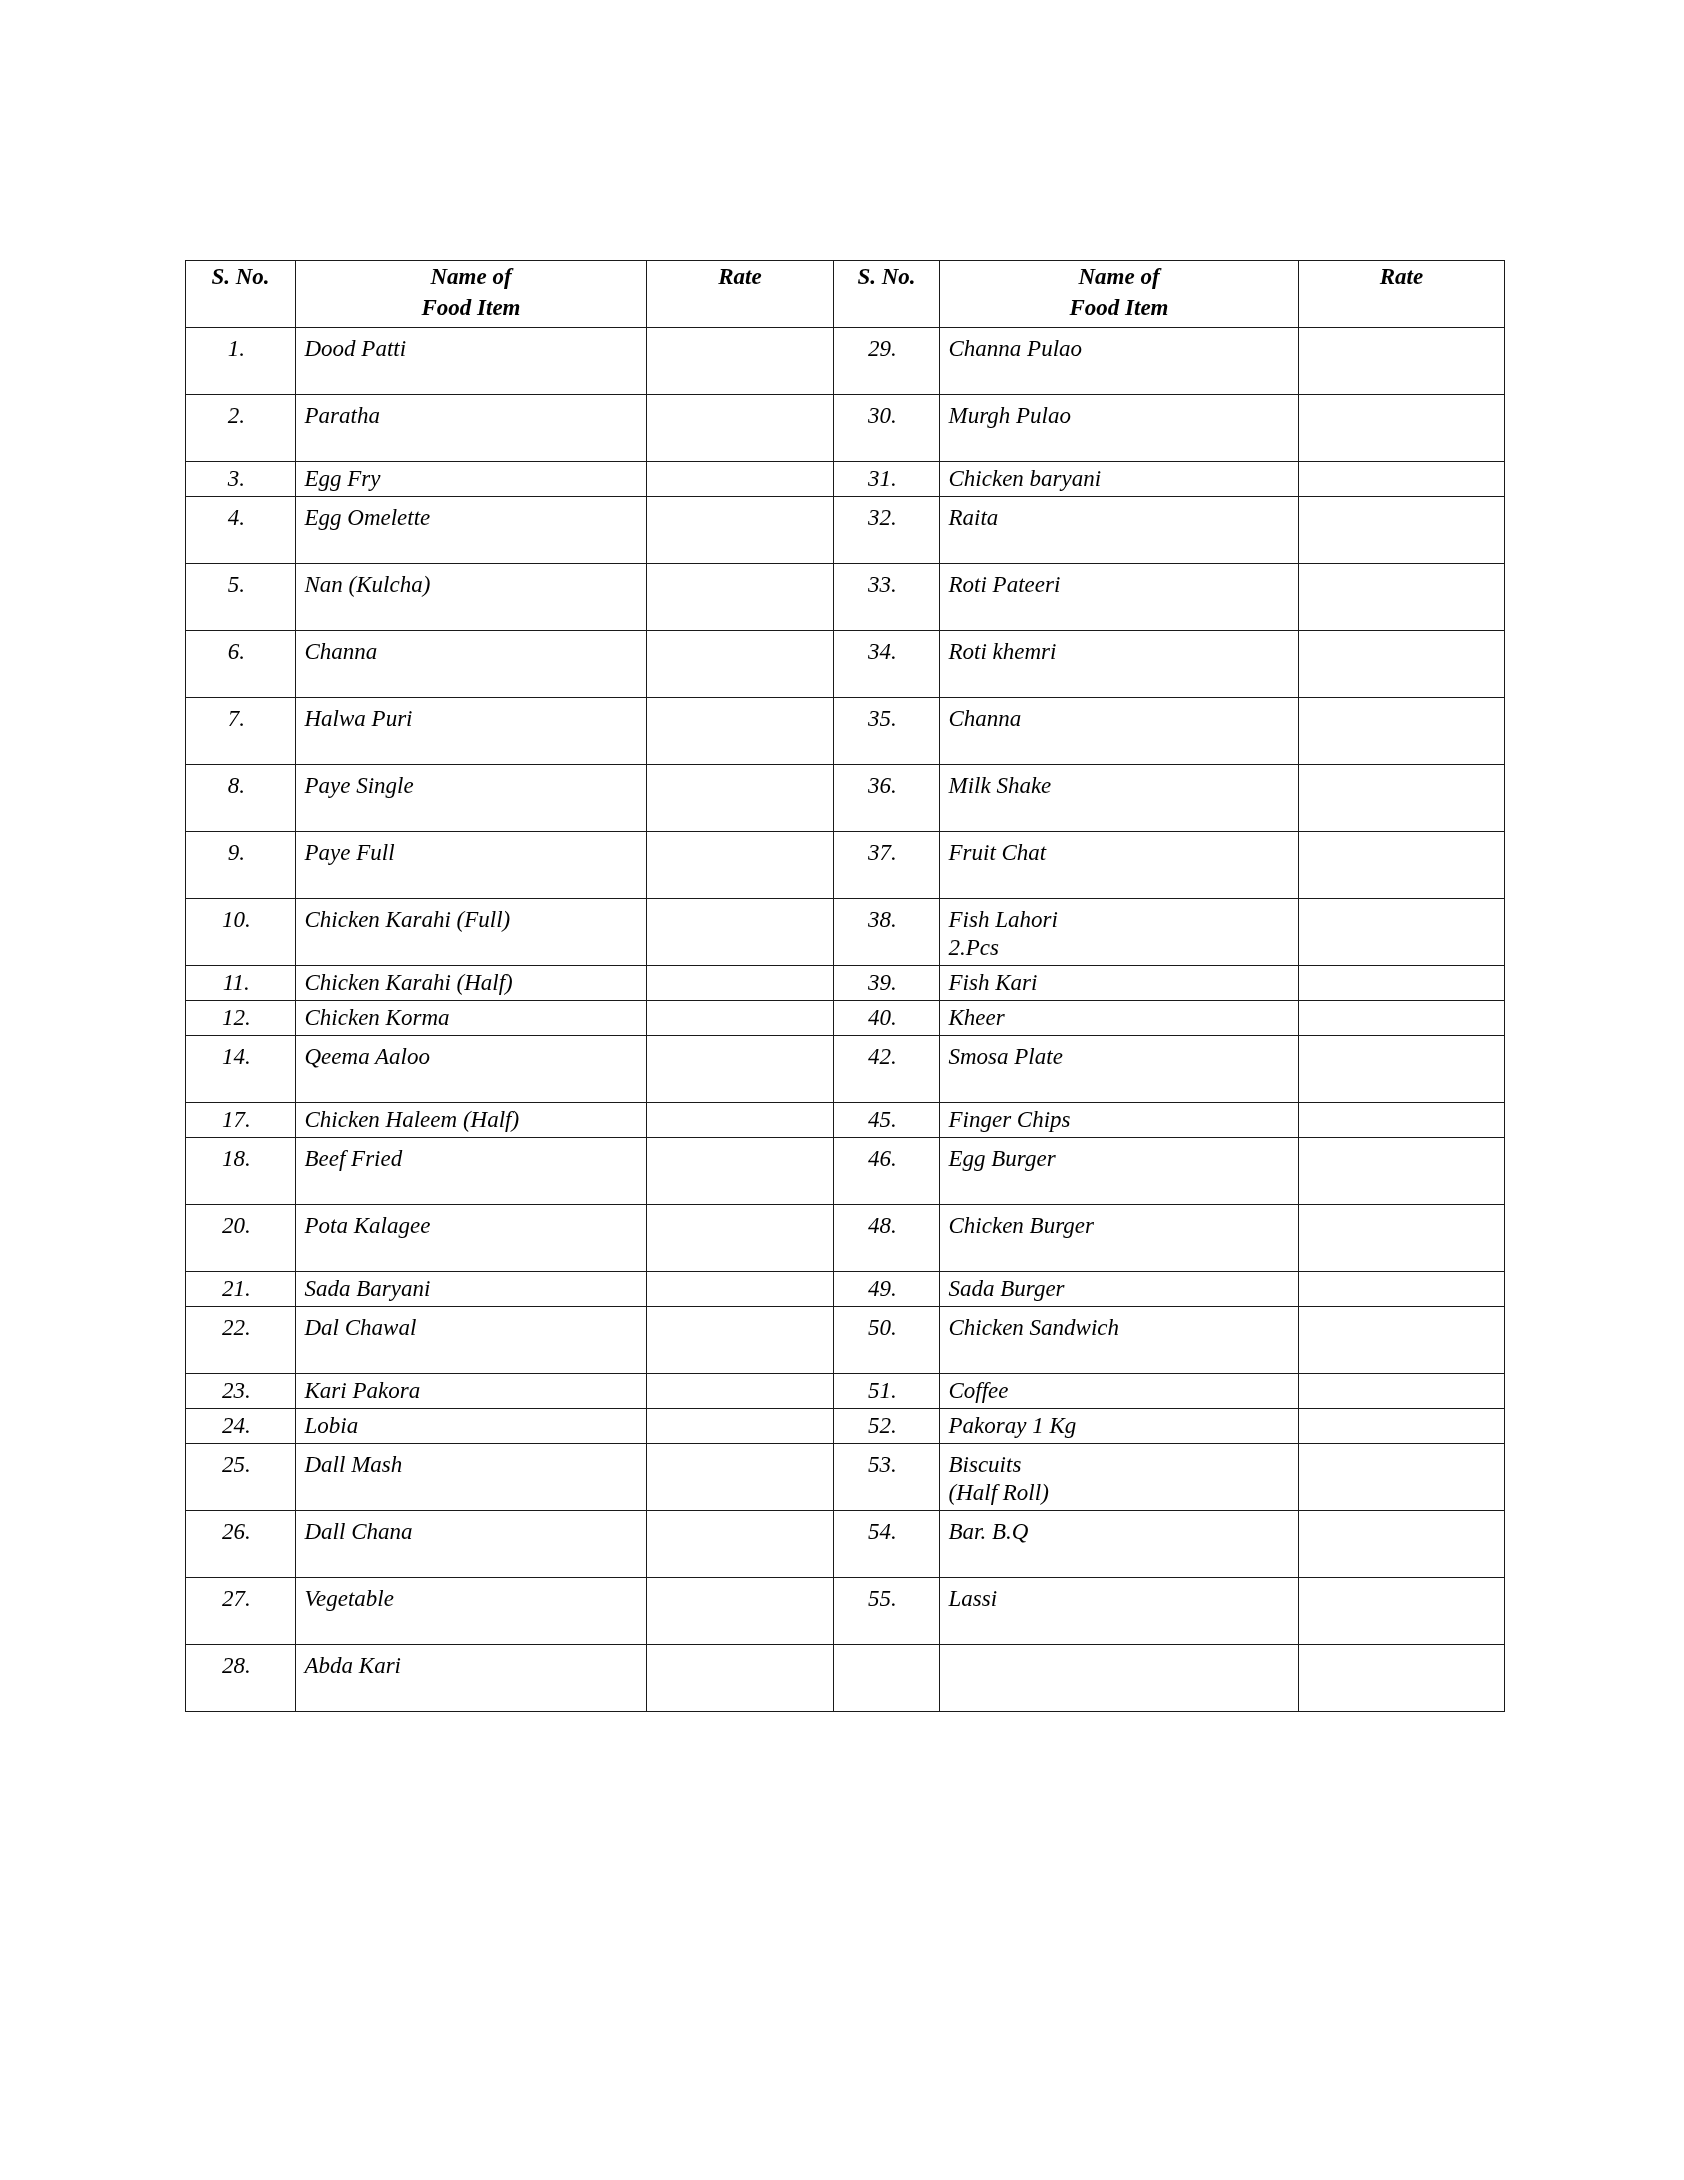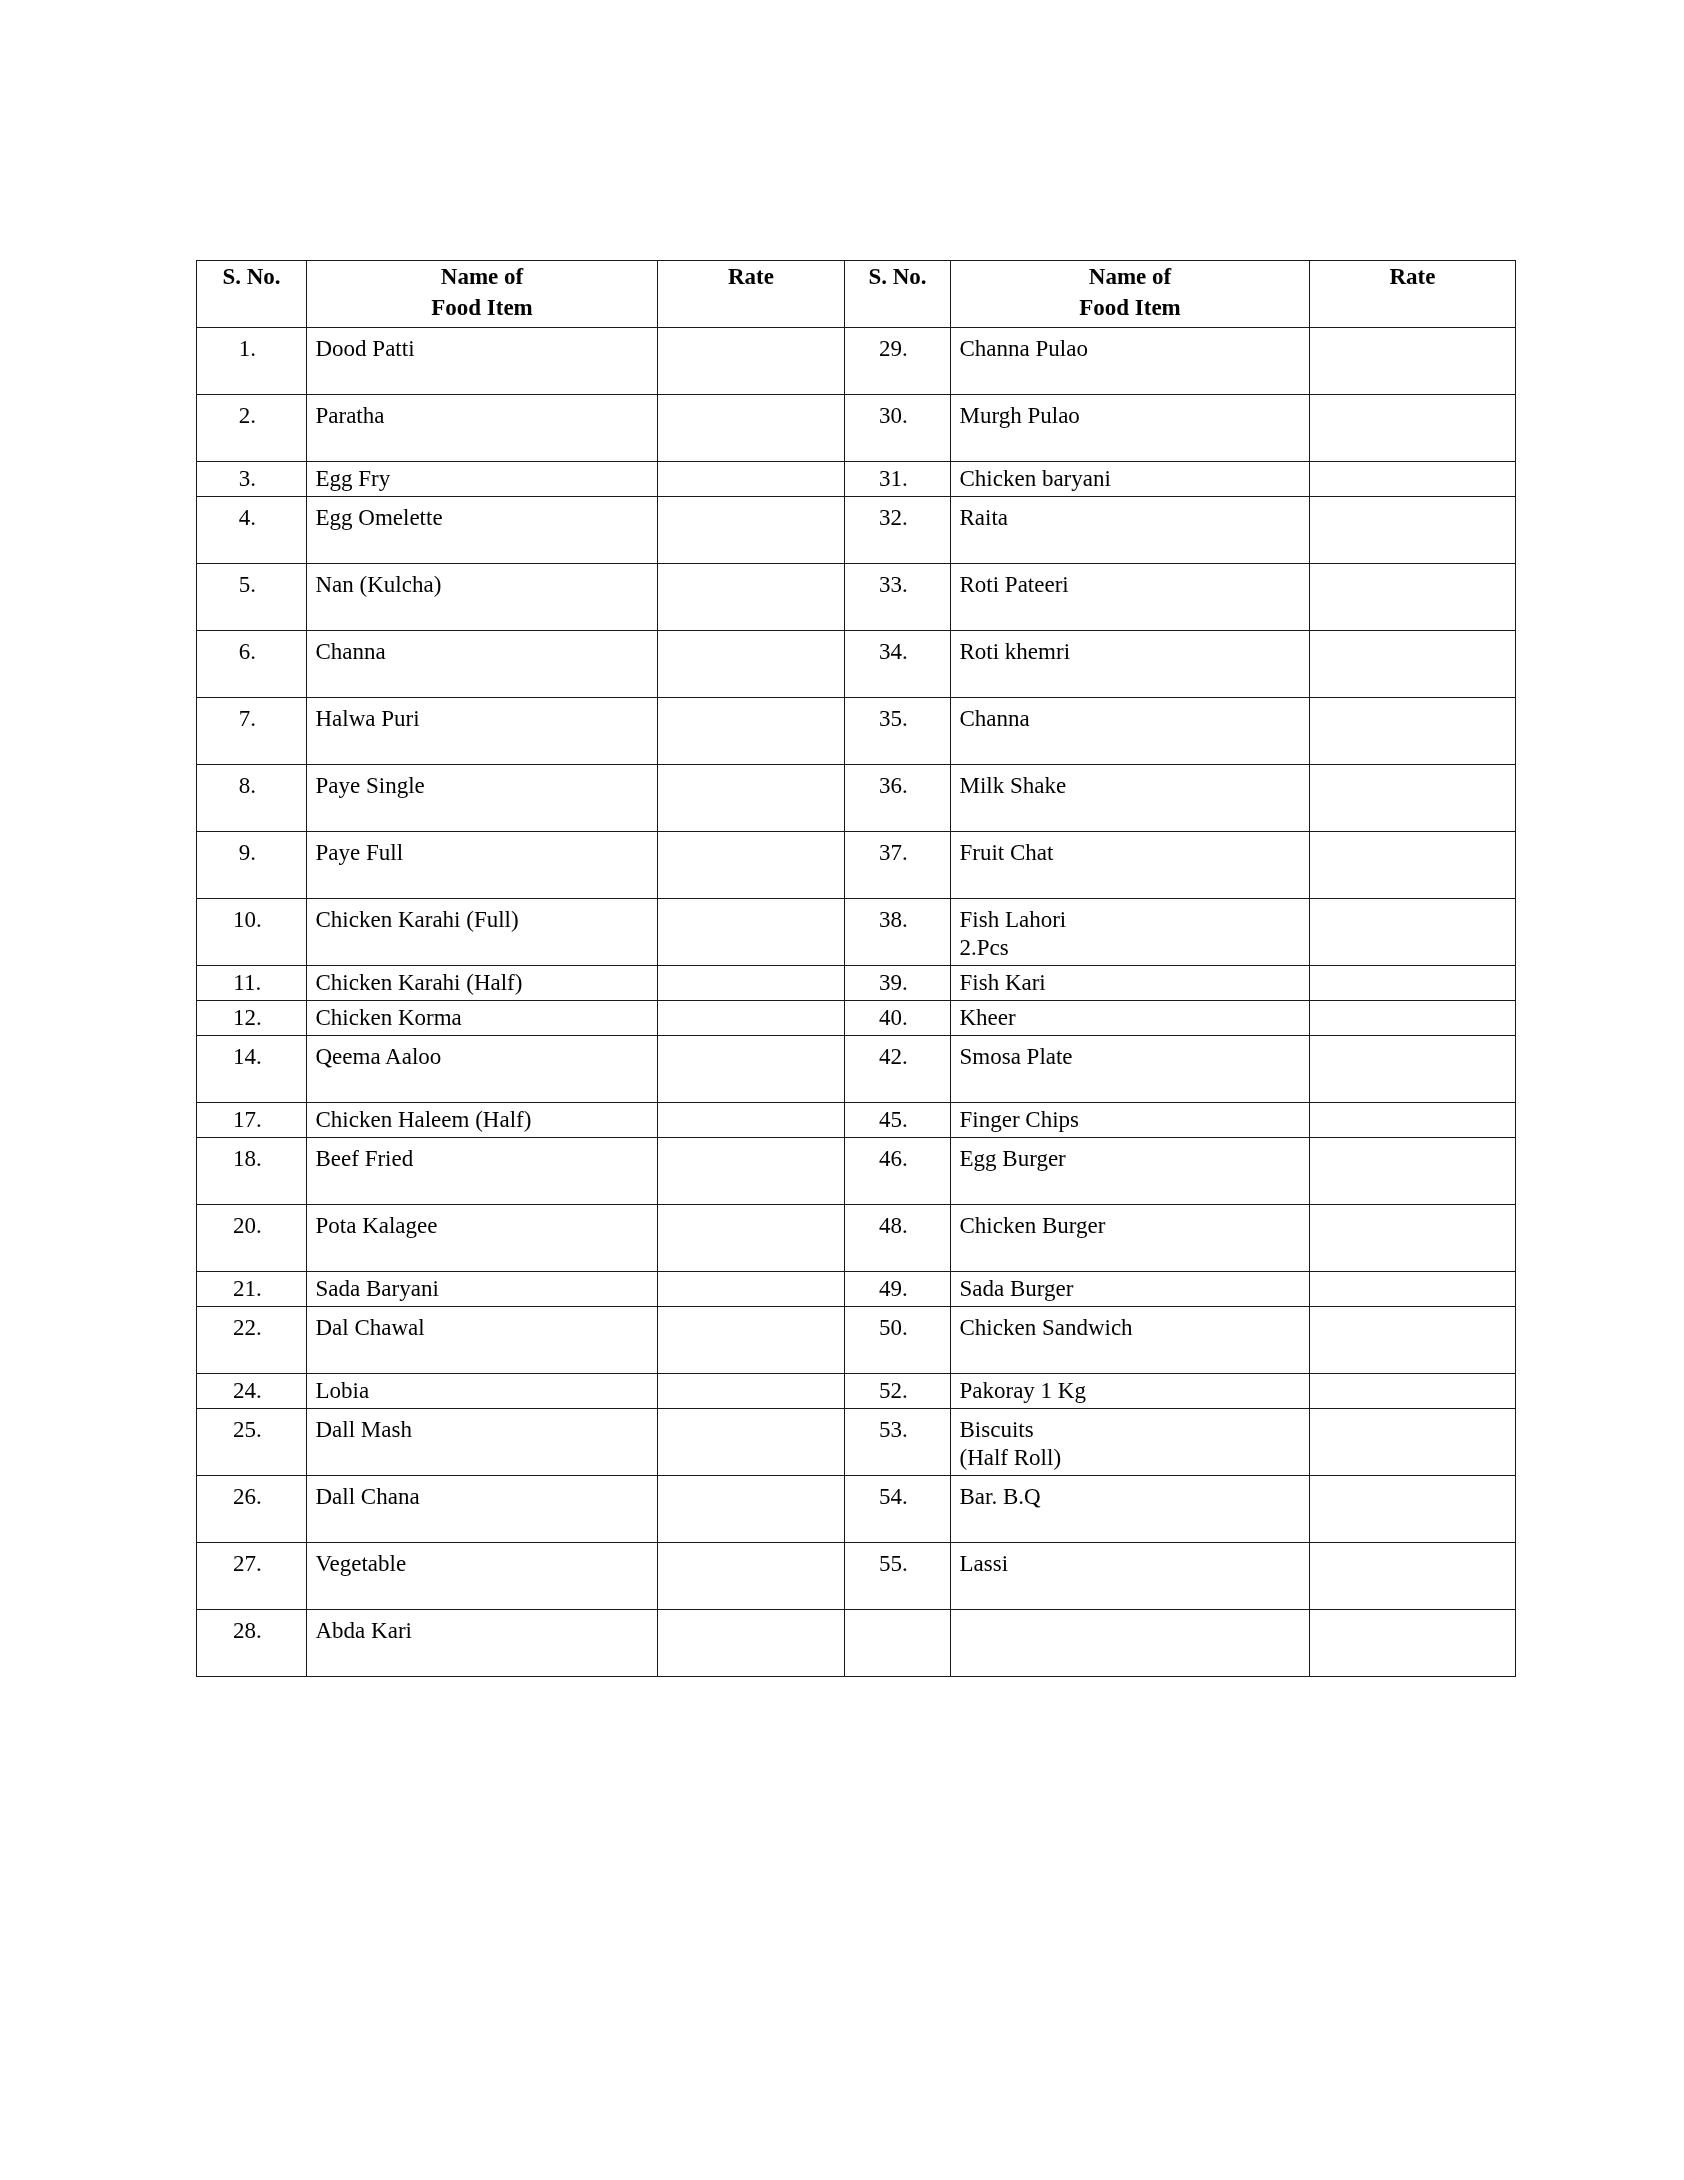--- a/index.html
+++ b/index.html
@@ -11,23 +11,24 @@
     width: 1685px;
     height: 2181px;
     position: relative;
     background: #ffffff;
     font-family: "Liberation Serif", "DejaVu Serif", serif;
     color: #000000;
     box-sizing: border-box;
   }
   .table-wrap {
     position: absolute;
-    left: 196px;
+    left: 185px;
     top: 260px;
     width: 1319px;
+    font-style: italic;
   }
   table.menu-table {
     border-collapse: collapse;
     width: 1319px;
     table-layout: fixed;
   }
   table.menu-table th,
   table.menu-table td {
     border: 1.4px solid #1a1a1a;
     padding: 0;
@@ -473,20 +474,40 @@
             </td>
             <td>
               <span class="item">Chicken Sandwich</span>
             </td>
             <td class="rate-cell">
               <span class="item"></span>
             </td>
           </tr>
           <tr class="short">
             <td>
+              <span class="sno">23.</span>
+            </td>
+            <td>
+              <span class="item">Kari Pakora</span>
+            </td>
+            <td class="rate-cell">
+              <span class="item"></span>
+            </td>
+            <td>
+              <span class="sno">51.</span>
+            </td>
+            <td>
+              <span class="item">Coffee</span>
+            </td>
+            <td class="rate-cell">
+              <span class="item"></span>
+            </td>
+          </tr>
+          <tr class="short">
+            <td>
               <span class="sno">24.</span>
             </td>
             <td>
               <span class="item">Lobia</span>
             </td>
             <td class="rate-cell">
               <span class="item"></span>
             </td>
             <td>
               <span class="sno">52.</span>

